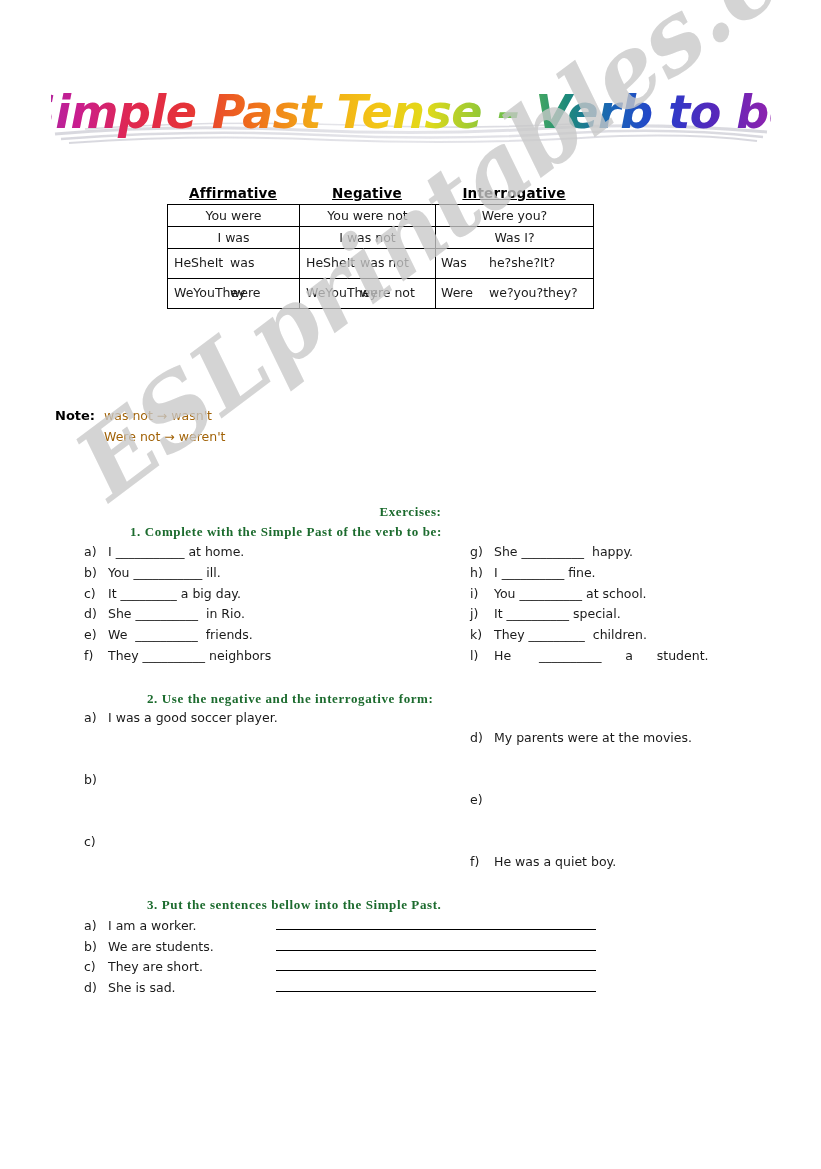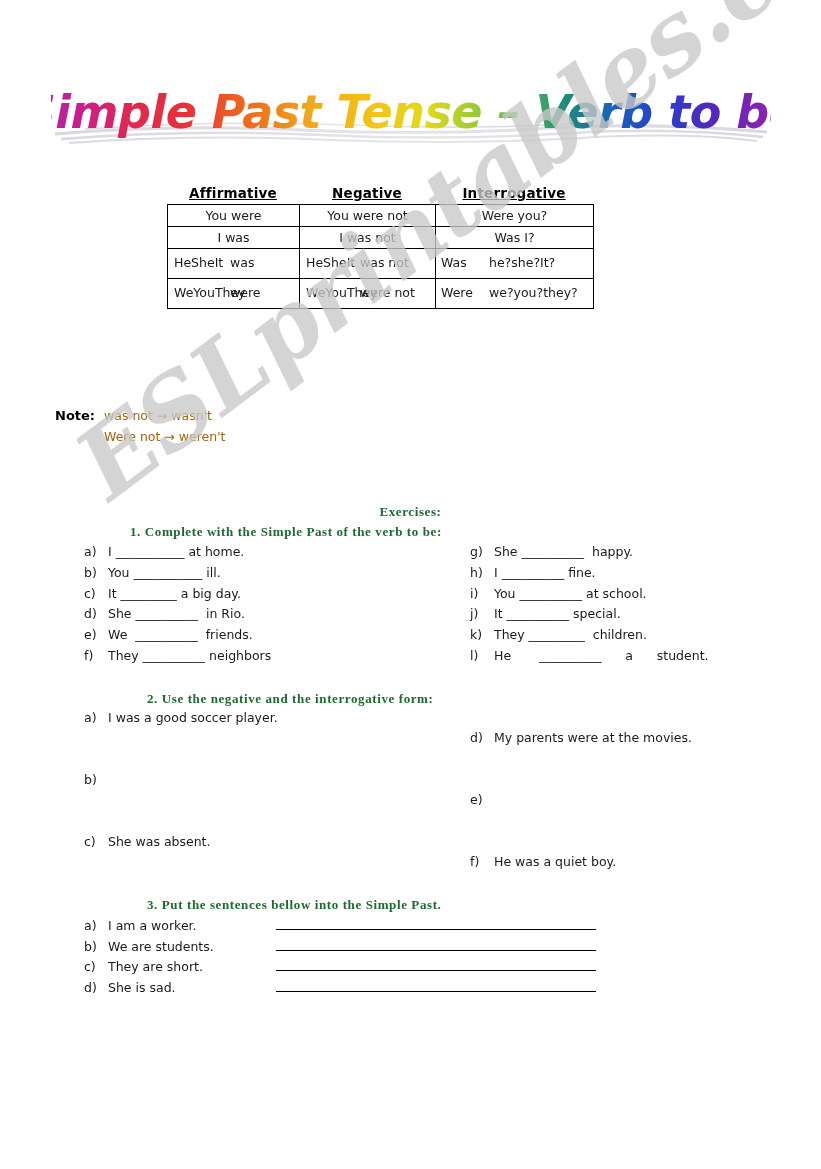--- a/index.html
+++ b/index.html
@@ -501,21 +501,20 @@
   <div id="ex2-left" class="body-text">
     <div class="ex2row">
       <span class="qlabel">a)</span>
       <span>I was a good soccer player.</span>
     </div>
     <div class="ex2row">
       <span class="qlabel">b)</span>
     </div>
     <div class="ex2row">
       <span class="qlabel">c)</span>
-      <span>She was absent.</span>
     </div>
   </div>
 
   <div id="ex2-right" class="body-text">
     <div class="ex2row">
       <span class="qlabel">d)</span>
       <span>My parents were at the movies.</span>
     </div>
     <div class="ex2row">
       <span class="qlabel">e)</span>

